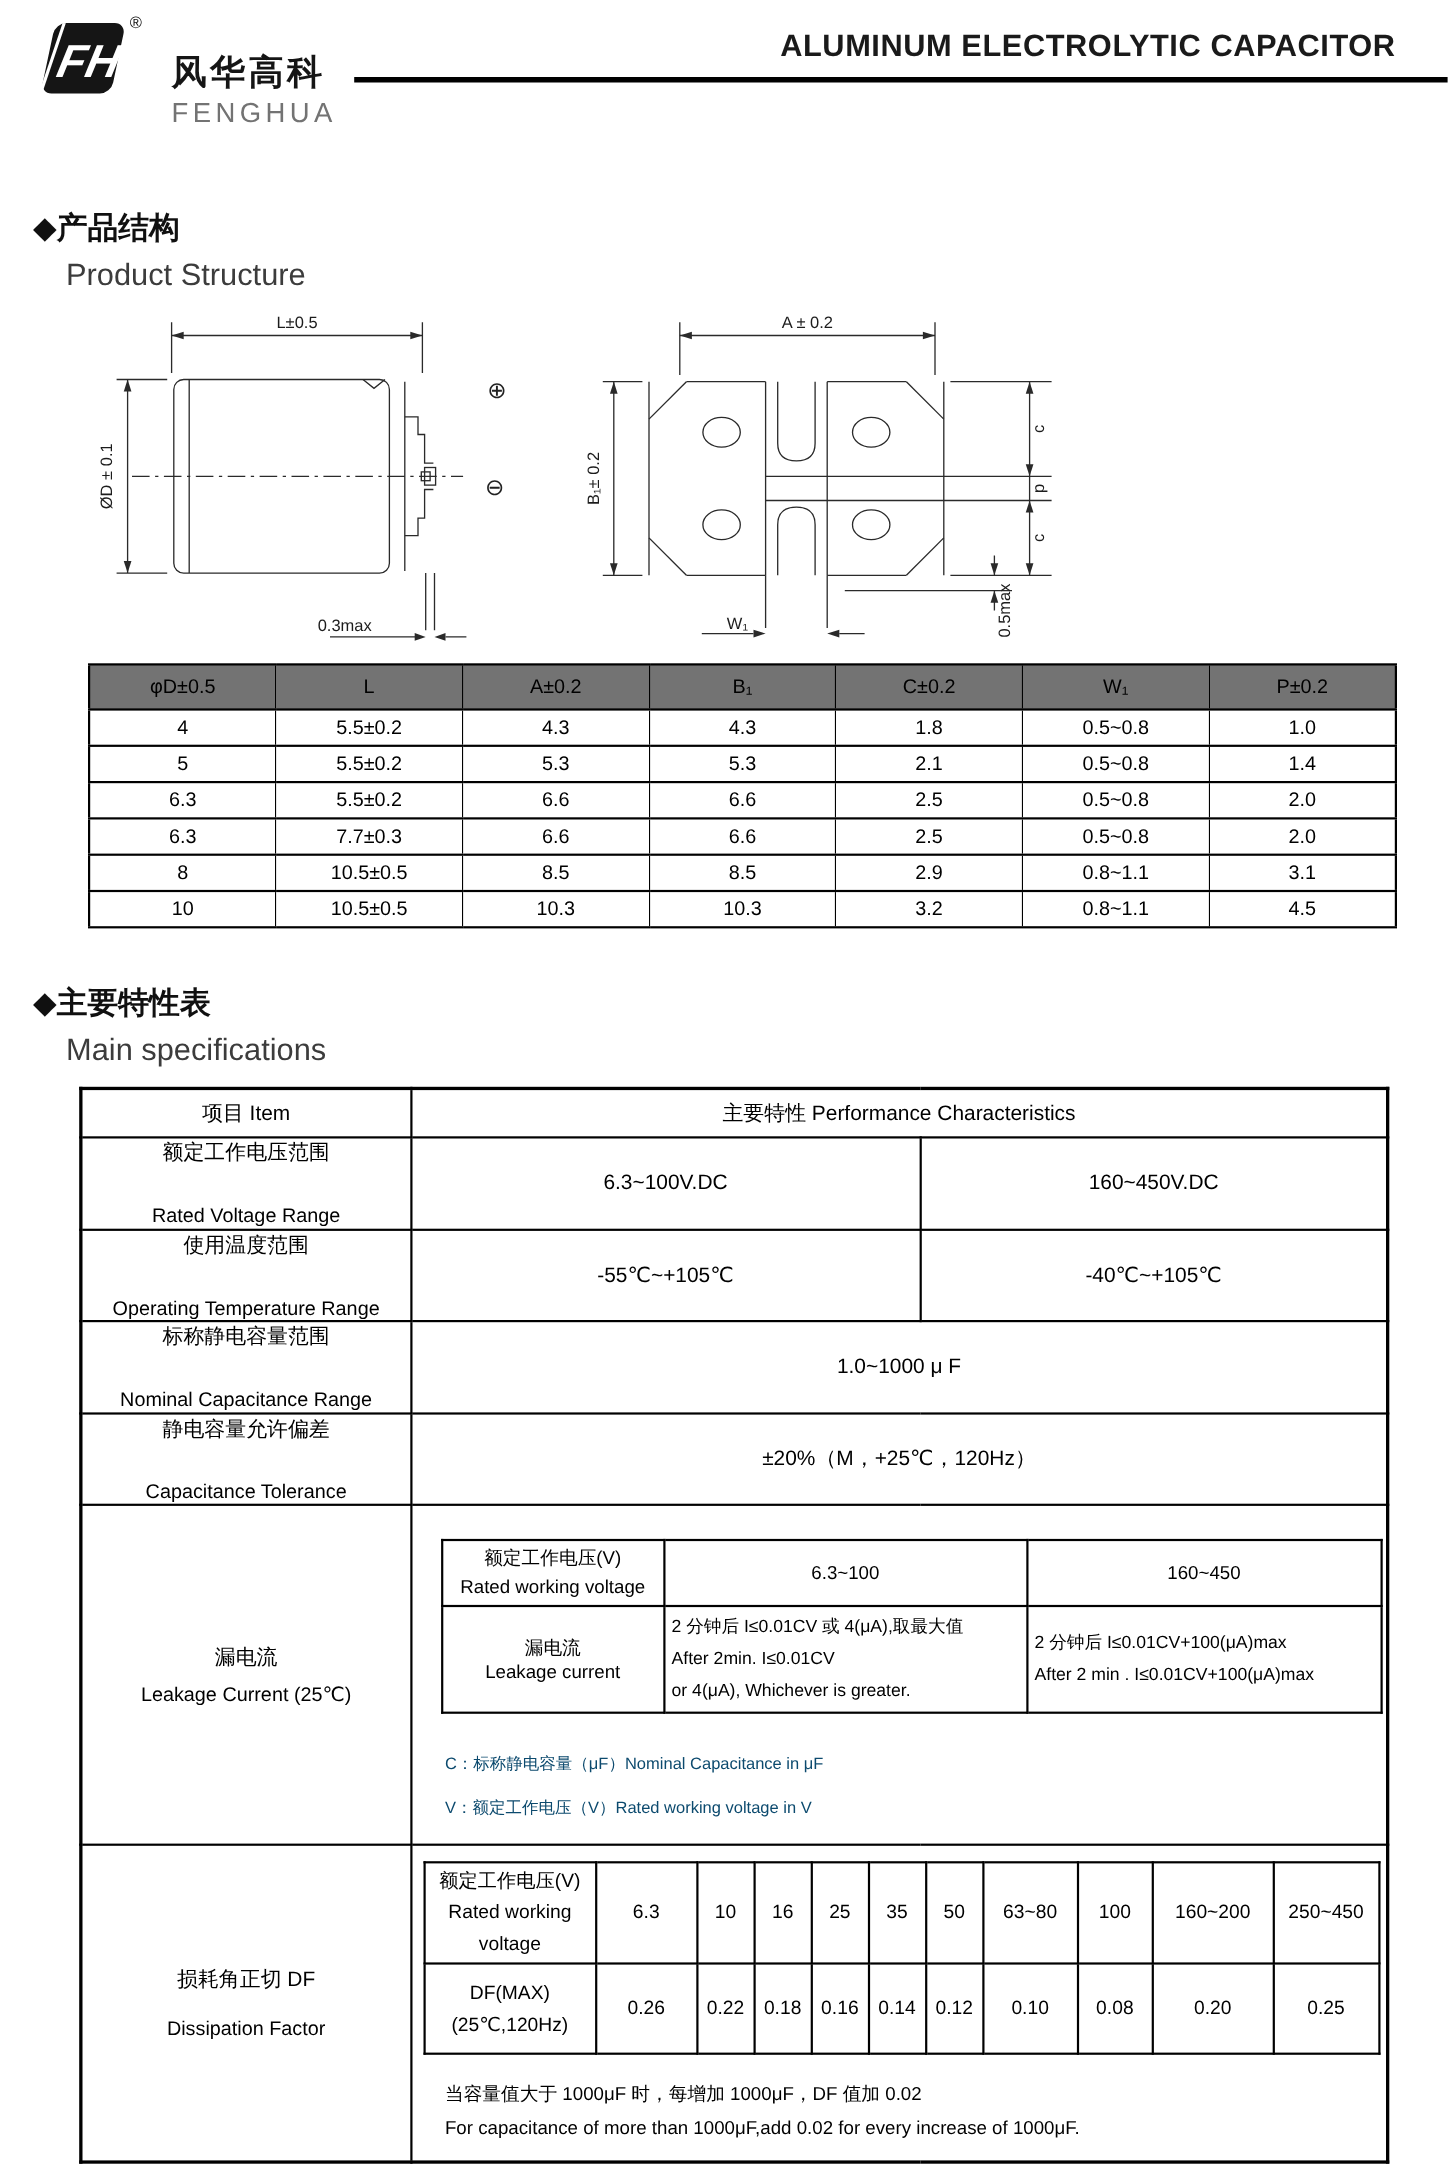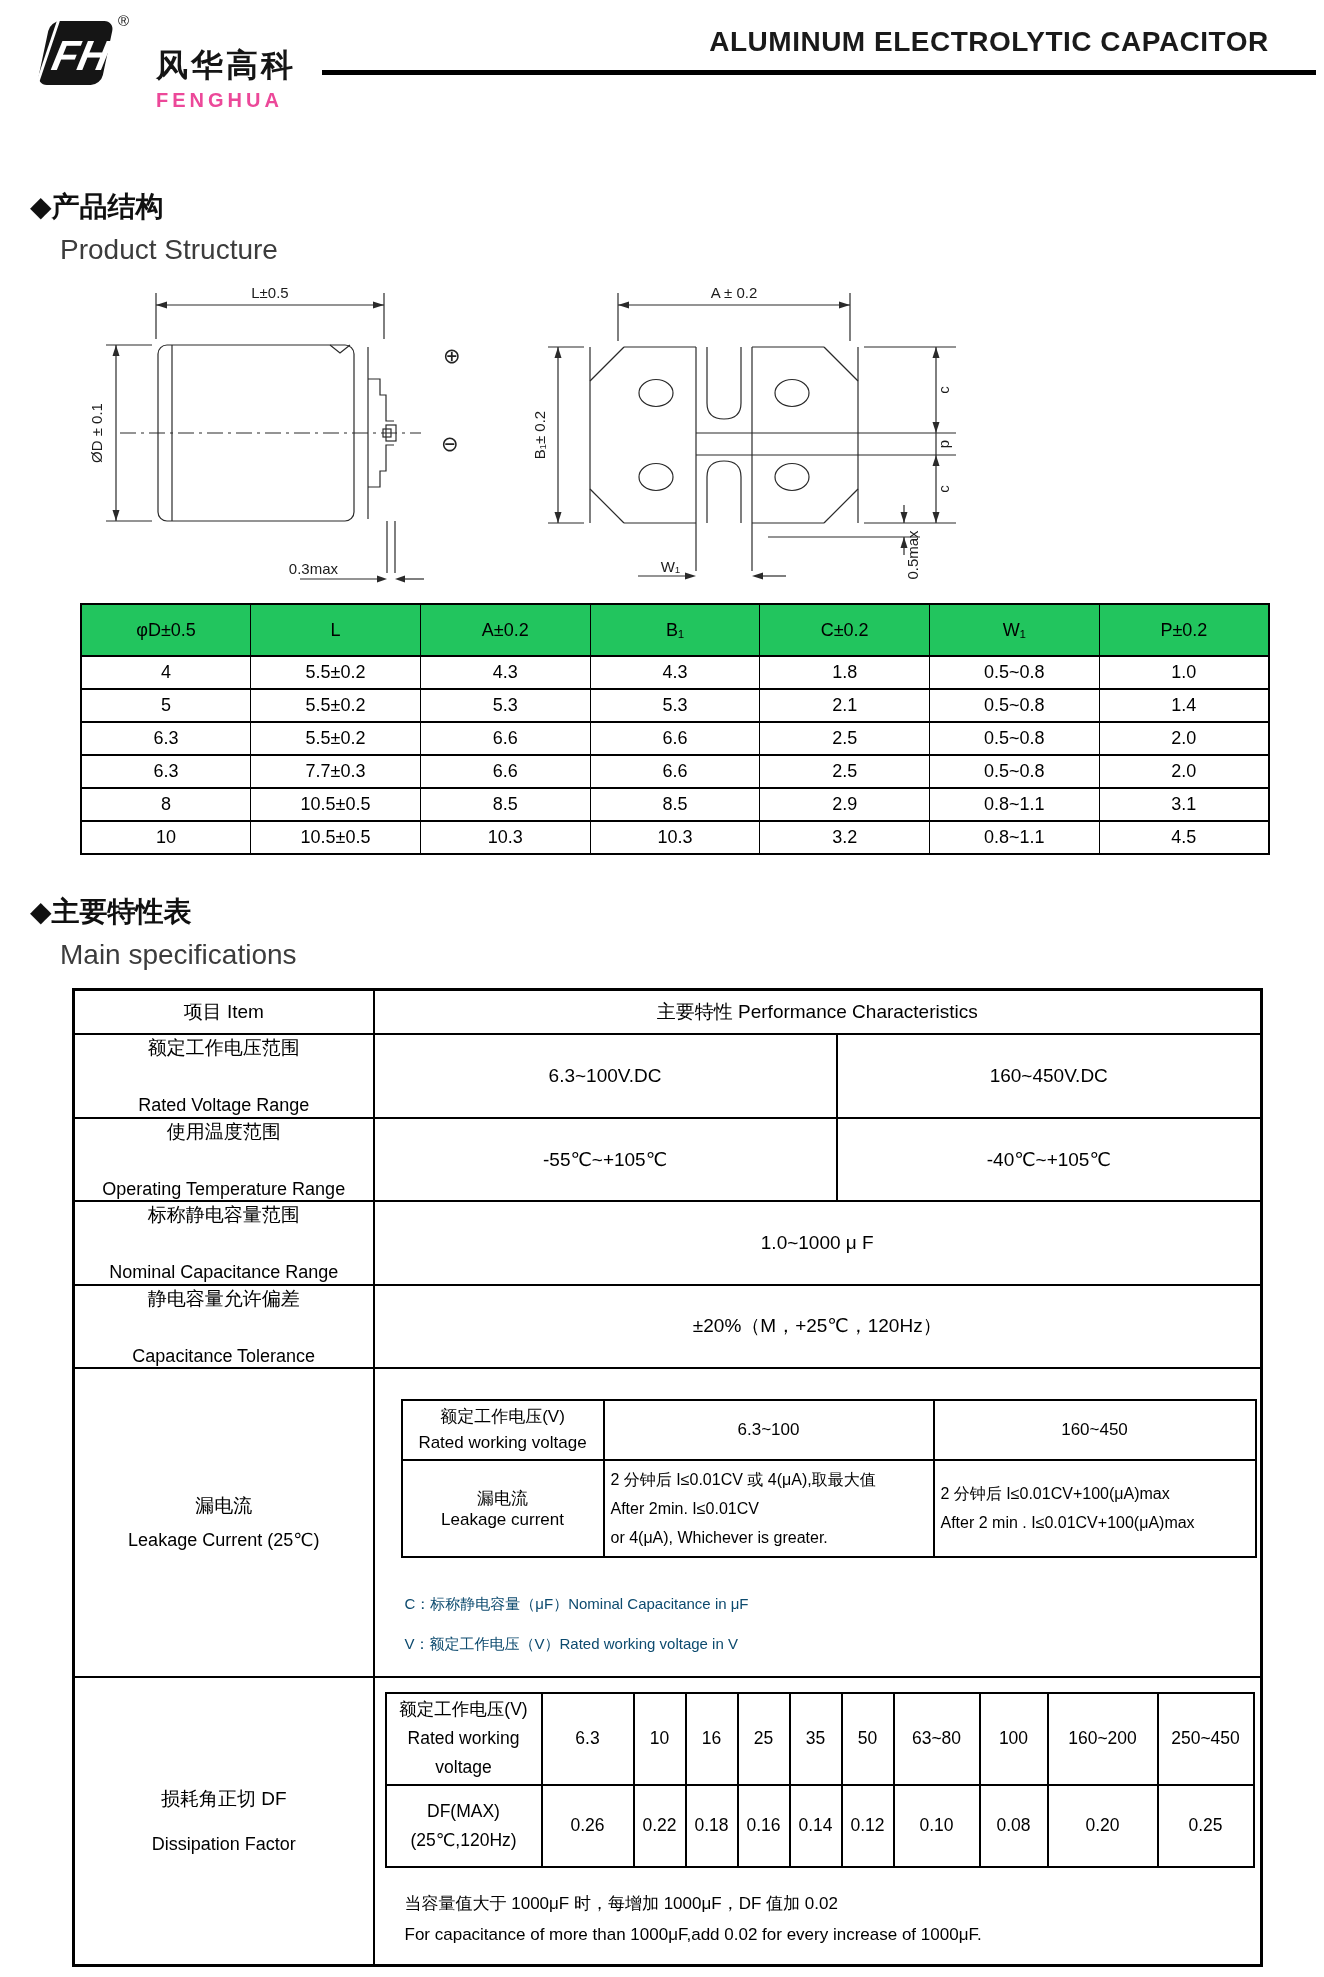--- a/index.html
+++ b/index.html
@@ -6,21 +6,21 @@
   html,body { margin:0; padding:0; background:#fff; }
   body { width:1324px; height:1977px; font-family:"Liberation Sans","DejaVu Sans",sans-serif; color:#111; }
   .page { position:relative; width:1324px; height:1977px; background:#fff; overflow:hidden; }
 
   
   .header { position:absolute; left:0; top:0; width:1324px; height:110px; }
   .logo-mark { position:absolute; left:36px; top:18px; }
   .reg { position:absolute; left:118px; top:12px; font-size:15px; color:#111; }
   .brand { position:absolute; left:156px; top:16px; }
   .brand-cn { font-size:32px; font-weight:bold; letter-spacing:3px; color:#151515;margin-top:28px; }
-  .brand-en { font-size:20px; font-weight:bold; letter-spacing:4px; color:#ec4899; margin-top:1px; }
+  .brand-en { font-size:25px; font-weight:normal; letter-spacing:4px; color:#737373; margin-top:1px; }
   .doc-title { position:absolute; right:10px; top:26px; width:650px; text-align:center;
                font-size:28px; font-weight:bold; letter-spacing:0.5px; color:#1a1a1a; }
   .header-rule { position:absolute; left:322px; right:8px; top:70px; height:5px; background:#000; }
 
   
   .sec-heading-cn { font-size:28px; font-weight:bold; color:#101010; }
   .sec-heading-en { font-size:28px; color:#3c3c3c; margin:8px 0 0 30px; }
   .sec1 { position:absolute; left:30px; top:188px; }
   .sec2 { position:absolute; left:30px; top:893px; }
 
@@ -34,21 +34,21 @@
   .pol-minus { left:441px; top:150px; }
   .dwg line, .dwg path, .dwg polyline, .dwg rect, .dwg ellipse { stroke:#2a2a2a; stroke-width:1.2; fill:none; }
   .dwg polygon { fill:#2a2a2a; stroke:none; }
   .dwg text { fill:#1c1c1c; font-size:15px; font-family:"Liberation Sans","DejaVu Sans",sans-serif; stroke:none; }
 
   
   .dim-table { position:absolute; left:80px; top:603px; border-collapse:collapse; table-layout:fixed; width:1190px; }
   .dim-table th, .dim-table td { border:solid #000; border-width:2px 1px; text-align:center;
         font-size:18px; font-weight:normal; color:#000; padding:0; }
   .dim-table { border:2px solid #000; }
-  .dim-table th { background:#22c55e; height:52px; }
+  .dim-table th { background:#737373; height:41px; }
   .dim-table td { height:33px; }
 
   
   .spec-table { position:absolute; left:72px; top:988px; border-collapse:collapse; table-layout:fixed; width:1188px; border:3px solid #000; }
   .spec-table > tbody > tr > td { border:2px solid #000; text-align:center; vertical-align:middle; font-size:19px; color:#000; padding:0; }
   .lbl { display:flex; flex-direction:column; justify-content:center; align-items:center; gap:34px; }
   .lbl .cn { font-size:19px; }
   .lbl .en { font-size:18px; }
   .cell-top { vertical-align:top !important; text-align:left !important; }
 

